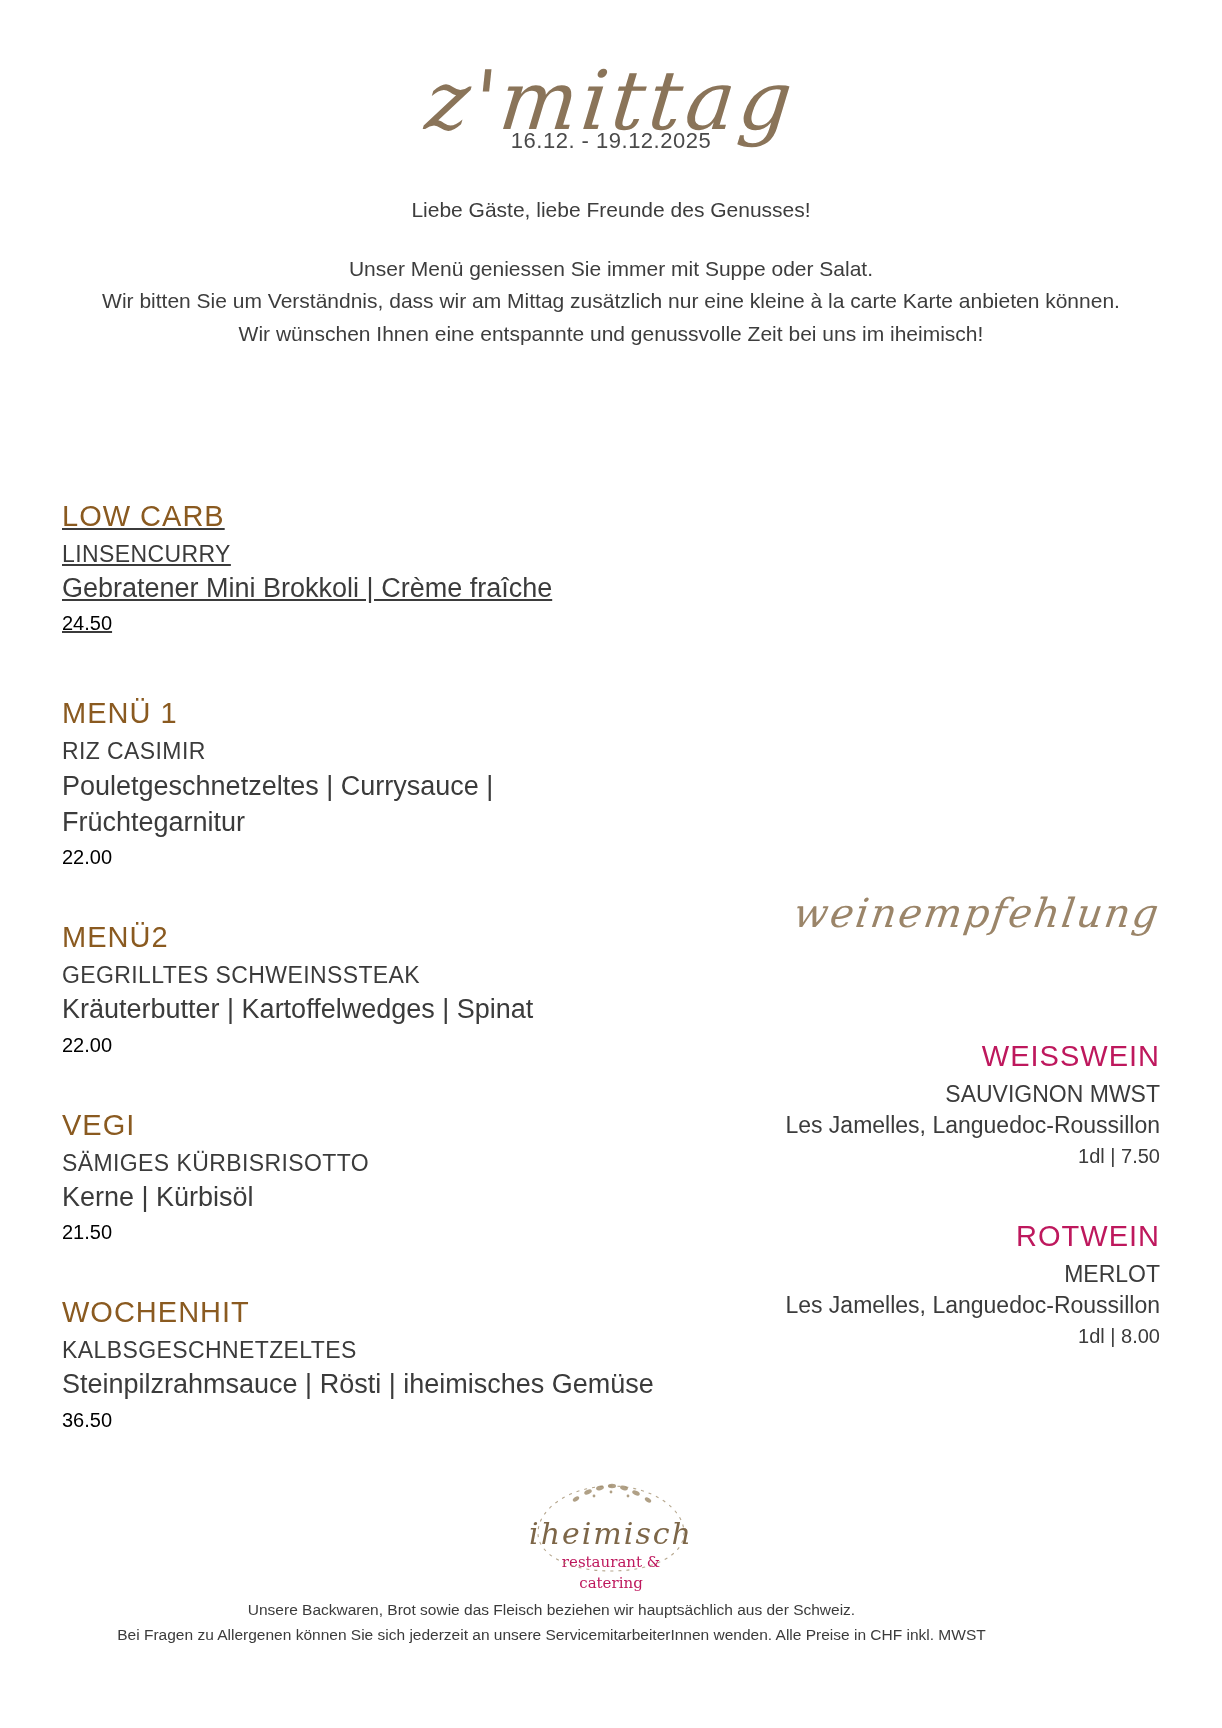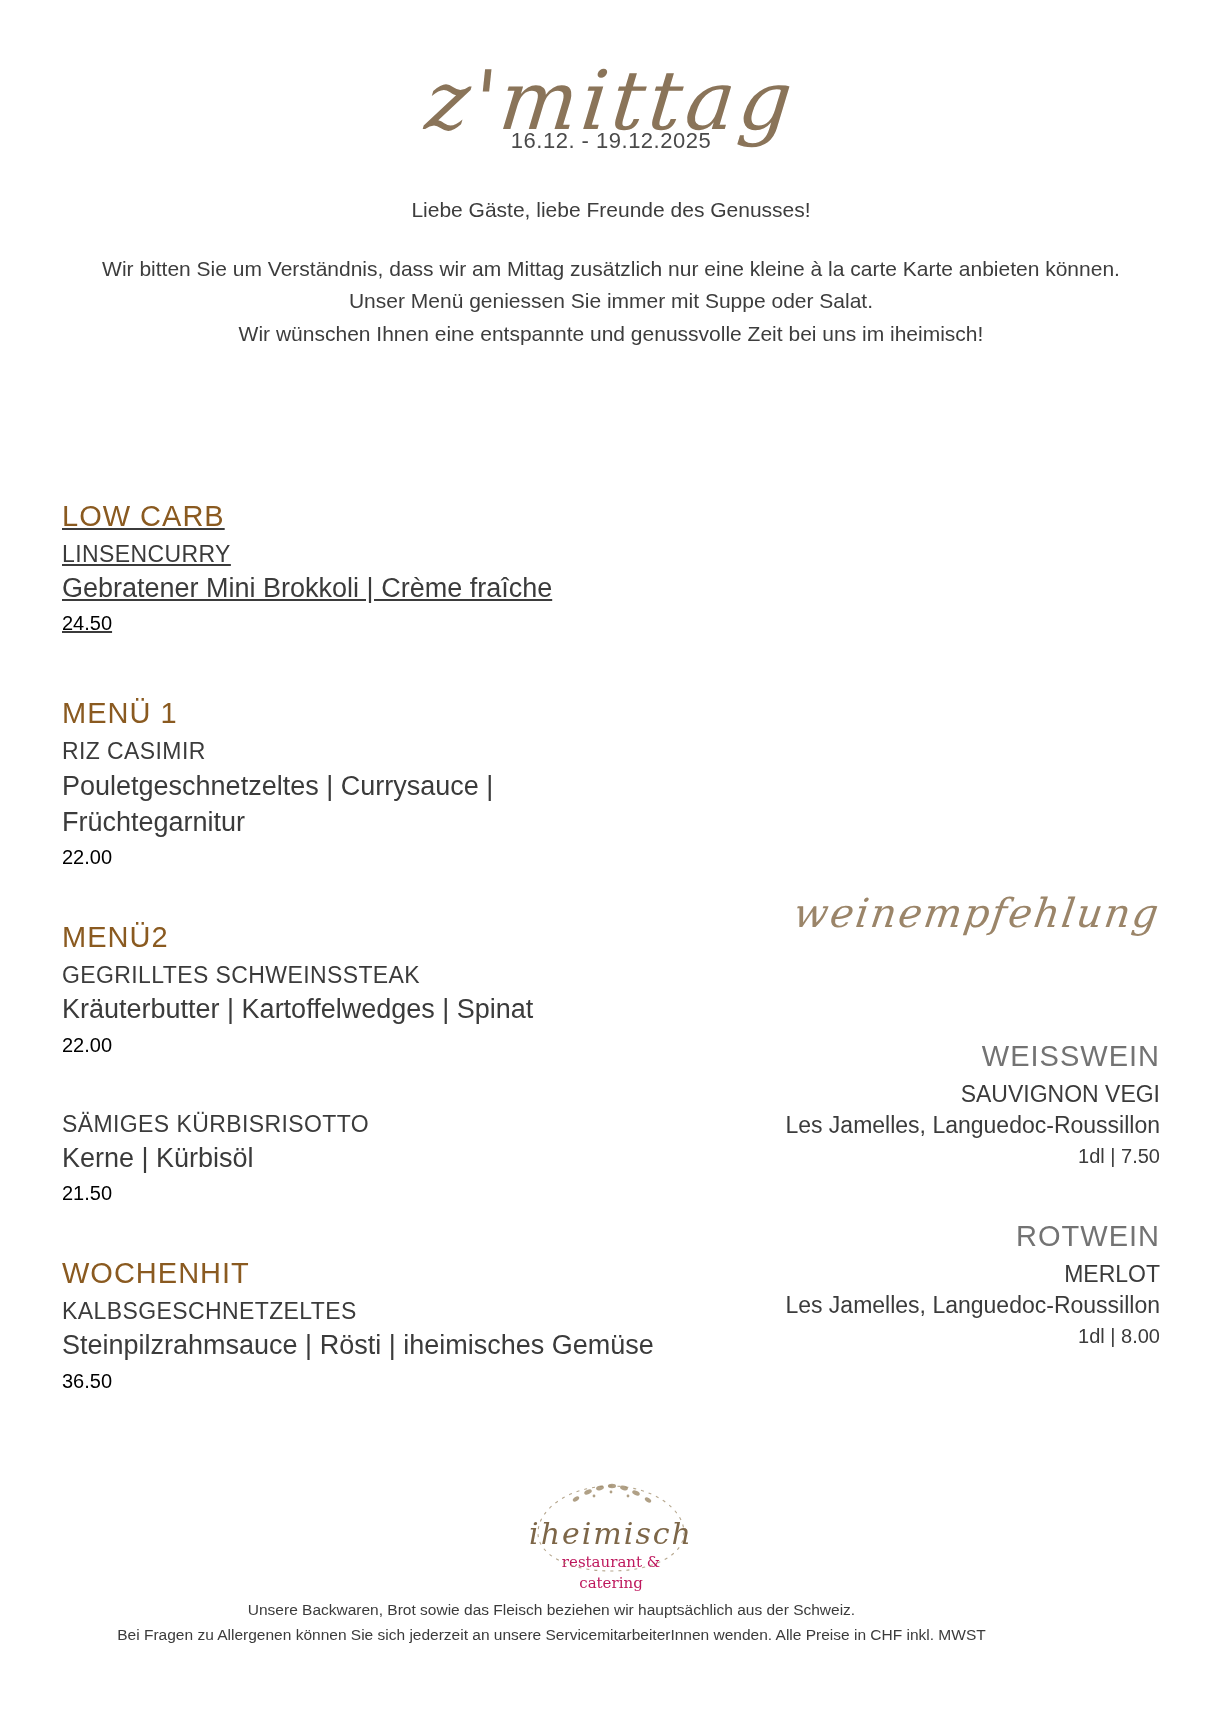--- a/index.html
+++ b/index.html
@@ -116,21 +116,21 @@
     font-size: 20px;
     color: #000000;
     margin-top: 6px;
   }
 
   .wine-item {
     margin-bottom: 52px;
   }
   .wine-title {
     font-size: 29px;
-    color: #737373;
+    color: #be185d;
     letter-spacing: 1px;
     margin-bottom: 6px;
   }
   .wine-name {
     font-size: 23px;
     color: #3b3b3b;
     line-height: 1.35;
   }
   .wine-origin {
     font-size: 23px;
@@ -203,22 +203,22 @@
 <div class="page">
 
   <div class="header">
     <div class="script-title">z'mittag</div>
     <div class="date-line">16.12. - 19.12.2025</div>
   </div>
 
   <div class="intro">
     <div>Liebe Gäste, liebe Freunde des Genusses!</div>
     <span class="gap"></span>
+    <div>Unser Menü geniessen Sie immer mit Suppe oder Salat.</div>
     <div>Wir bitten Sie um Verständnis, dass wir am Mittag zusätzlich nur eine kleine à la carte Karte anbieten können.</div>
-    <div>Unser Menü geniessen Sie immer mit Suppe oder Salat.</div>
     <div>Wir wünschen Ihnen eine entspannte und genussvolle Zeit bei uns im iheimisch!</div>
   </div>
 
   <div class="content">
 
     <div class="col-left">
 
       <div class="item" id="slot-lowcarb">
         <div class="item-title">LOW CARB</div>
         <div class="item-name">LINSENCURRY</div>
@@ -235,41 +235,42 @@
       </div>
 
       <div class="item" id="slot-menu2">
         <div class="item-title">MENÜ2</div>
         <div class="item-name">GEGRILLTES SCHWEINSSTEAK</div>
         <div class="item-desc">Kräuterbutter | Kartoffelwedges | Spinat</div>
         <div class="item-price">22.00</div>
       </div>
 
       <div class="item" id="slot-vegi">
+        <div class="item-title">VEGI</div>
         <div class="item-name">SÄMIGES KÜRBISRISOTTO</div>
         <div class="item-desc">Kerne | Kürbisöl</div>
         <div class="item-price">21.50</div>
       </div>
 
       <div class="item" id="slot-wochenhit">
         <div class="item-title">WOCHENHIT</div>
         <div class="item-name">KALBSGESCHNETZELTES</div>
         <div class="item-desc">Steinpilzrahmsauce | Rösti | iheimisches Gemüse</div>
         <div class="item-price">36.50</div>
       </div>
 
     </div>
 
     <div class="wine-script">weinempfehlung</div>
 
     <div class="col-right">
 
       <div class="wine-item" id="slot-weisswein">
         <div class="wine-title">WEISSWEIN</div>
-        <div class="wine-name">SAUVIGNON VEGI</div>
+        <div class="wine-name">SAUVIGNON MWST</div>
         <div class="wine-origin">Les Jamelles, Languedoc-Roussillon</div>
         <div class="wine-price">1dl | 7.50</div>
       </div>
 
       <div class="wine-item" id="slot-rotwein">
         <div class="wine-title">ROTWEIN</div>
         <div class="wine-name">MERLOT</div>
         <div class="wine-origin">Les Jamelles, Languedoc-Roussillon</div>
         <div class="wine-price">1dl | 8.00</div>
       </div>

